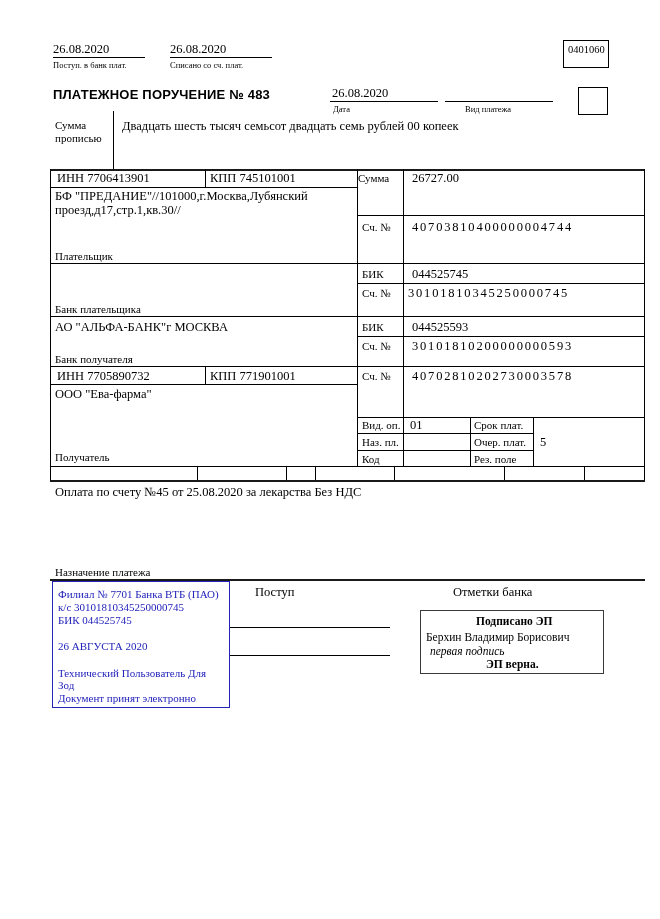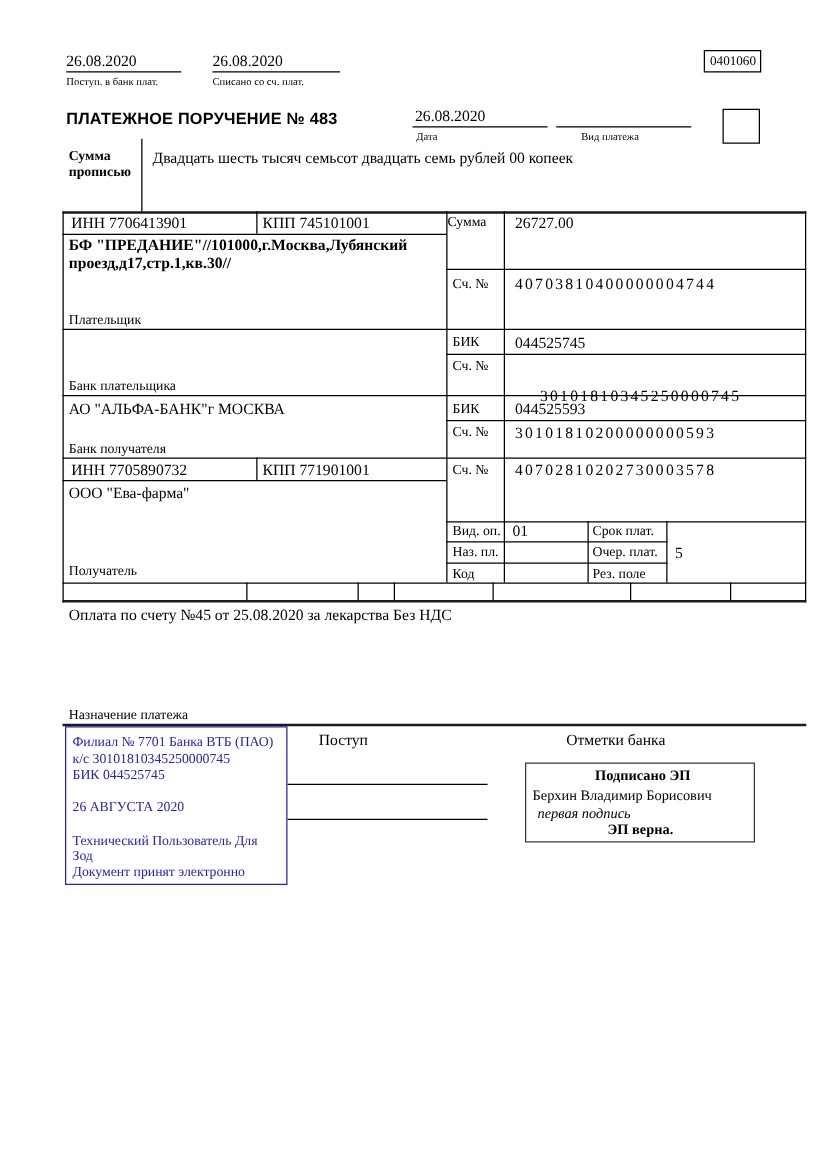--- a/index.html
+++ b/index.html
@@ -2,21 +2,21 @@
 <html><head>
 <meta charset="utf-8">
 <style>
   html,body{margin:0;padding:0;background:#e8e8e8;}
   .doc{
     position:relative;width:660px;height:919px;background:#ffffff;
     font-family:"Liberation Serif","DejaVu Serif",serif;color:#000;
     overflow:hidden;margin:0 auto;
   }
   .t{position:absolute;white-space:nowrap;font-size:12.5px;line-height:13px;}
-  .wrap{white-space:normal;font-weight:bold;}
+  .wrap{white-space:normal;}
   .sm{font-size:8.5px;line-height:9px;}
   .lbl{font-size:11px;line-height:11px;}
   .num{letter-spacing:1.8px;}
   .bold{font-weight:bold;}
   .italic{font-style:italic;}
   .title{font-family:"Liberation Sans","DejaVu Sans",sans-serif;font-size:13px;font-weight:bold;letter-spacing:.2px;}
   .hl{position:absolute;height:1px;background:#000;}
   .hl2{position:absolute;height:2px;background:#1a1a1a;}
   .vl{position:absolute;width:1px;background:#000;}
   .box{position:absolute;border:1px solid #000;background:#fff;box-sizing:border-box;}
@@ -31,21 +31,21 @@
 <div class="doc">
 
   <div class="t" style="left:53px;top:43px;">26.08.2020</div>
   <div class="hl" style="left:53px;top:57px;width:92px;"></div>
   <div class="t sm" style="left:53px;top:61px;">Поступ. в банк плат.</div>
 
   <div class="t" style="left:170px;top:43px;">26.08.2020</div>
   <div class="hl" style="left:170px;top:57px;width:102px;"></div>
   <div class="t sm" style="left:170px;top:61px;">Списано со сч. плат.</div>
 
-  <div class="box" style="left:563px;top:40px;width:46px;height:18px;">
+  <div class="box" style="left:563px;top:40px;width:46px;height:28px;">
     <div class="t" style="left:4px;top:2px;font-size:10.5px;">0401060</div>
   </div>
 
   <div class="t title" style="left:53px;top:88px;">ПЛАТЕЖНОЕ ПОРУЧЕНИЕ № 483</div>
   <div class="t" style="left:332px;top:87px;">26.08.2020</div>
   <div class="hl" style="left:330px;top:101px;width:108px;"></div>
   <div class="t sm" style="left:333px;top:105px;">Дата</div>
   <div class="hl" style="left:445px;top:101px;width:108px;"></div>
   <div class="t sm" style="left:465px;top:105px;">Вид платежа</div>
   <div class="box" style="left:578px;top:87px;width:30px;height:28px;"></div>
@@ -71,21 +71,21 @@
   <div class="hl" style="left:357px;top:215px;width:288px;"></div>
   <div class="t lbl" style="left:362px;top:222px;">Сч. №</div>
   <div class="t num" style="left:412px;top:221px;">40703810400000004744</div>
   <div class="t lbl" style="left:55px;top:251px;">Плательщик</div>
   <div class="hl" style="left:50px;top:263px;width:595px;"></div>
 
   <div class="t lbl" style="left:362px;top:269px;">БИК</div>
   <div class="t" style="left:412px;top:268px;">044525745</div>
   <div class="hl" style="left:357px;top:283px;width:288px;"></div>
   <div class="t lbl" style="left:362px;top:288px;">Сч. №</div>
-  <div class="t num" style="left:432px;top:287px;margin-top:24px;">30101810345250000745</div>
+  <div class="t num" style="left:408px;top:287px;">30101810345250000745</div>
   <div class="t lbl" style="left:55px;top:304px;">Банк плательщика</div>
   <div class="hl" style="left:50px;top:316px;width:595px;"></div>
 
   <div class="t" style="left:55px;top:321px;">АО "АЛЬФА-БАНК"г МОСКВА</div>
   <div class="t lbl" style="left:362px;top:322px;">БИК</div>
   <div class="t" style="left:412px;top:321px;">044525593</div>
   <div class="hl" style="left:357px;top:336px;width:288px;"></div>
   <div class="t lbl" style="left:362px;top:341px;">Сч. №</div>
   <div class="t num" style="left:412px;top:340px;">30101810200000000593</div>
   <div class="t lbl" style="left:55px;top:354px;">Банк получателя</div>

